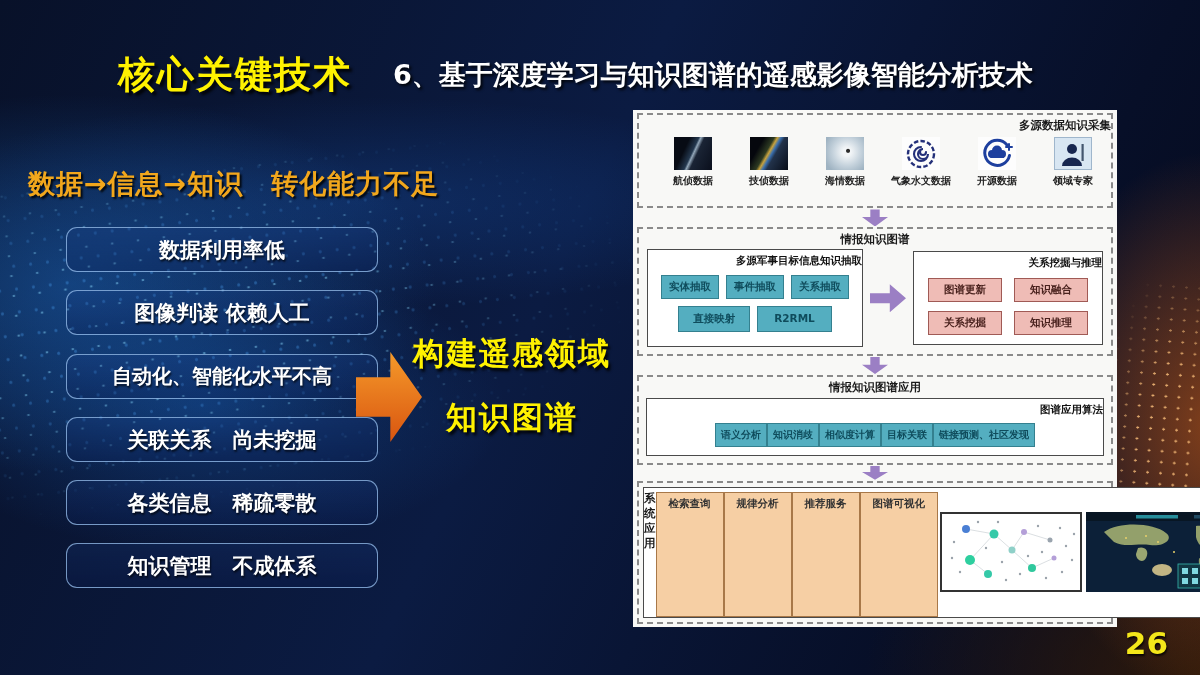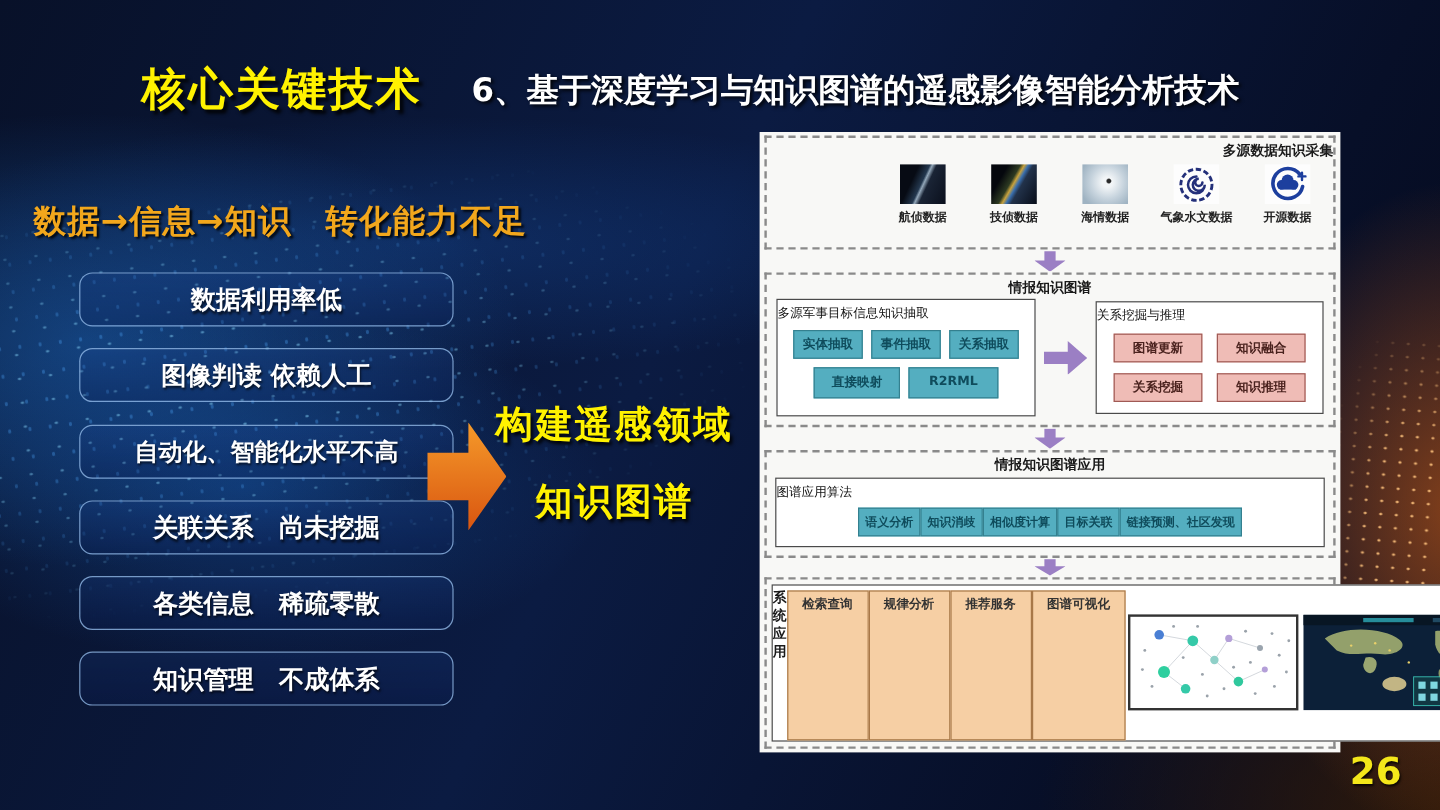--- a/index.html
+++ b/index.html
@@ -105,21 +105,21 @@
                radial-gradient(circle at 55% 45%, #f2f5f7 15%, #c6d3dd 50%, #9fb3c2 85%); }
   .icon-meteo, .icon-cloud { background:#fdfdfd; display:flex; align-items:center; justify-content:center; }
   .icon-expert { background:#d8e6f2; border:1px solid #9fb6cc; display:flex; align-items:center; justify-content:center; }
 
   
   .sec-kg { height:132px; display:flex; flex-direction:column; }
   .kg-row { flex:1; display:flex; align-items:center; justify-content:space-between; padding:2px 8px 7px 8px; gap:4px; }
   .solid-box { border:1.5px solid #4a4a4a; background:#fff; }
   .extraction-box { width:216px; height:100%; display:flex; flex-direction:column; }
   .mining-box { width:190px; height:96%; display:flex; flex-direction:column; }
-  .inner-title { text-align:left; font-size:10.5px; font-weight:400; color:#111; padding-top:4px; }
+  .inner-title { text-align:right; font-size:10.5px; font-weight:700; color:#111; padding-top:4px; }
   .chip-row { display:flex; justify-content:center; gap:7px; margin-top:7px; }
   .chip {
     font-size:10.5px; font-weight:700; padding:4px 7px; white-space:nowrap;
     display:inline-block; text-align:center;
   }
   .chip.teal { background:#54aec0; border:1px solid #34808f; color:#0f4c5c; }
   .chip.pink { background:#efbcb6; border:1px solid #a05a55; color:#4a221e; }
   .chip.peach { background:#f6cfa4; border:1px solid #a87848; color:#333; padding:4px 12px; }
   .grid-2x2 { display:grid; grid-template-columns:1fr 1fr; gap:9px 12px; padding:8px 14px 0 14px; }
 
@@ -200,20 +200,30 @@
             <svg width="32" height="32" viewBox="0 0 32 32">
               <path d="M26 7 A12.5 12.5 0 1 0 28.5 17.5" fill="none" stroke="#1d3f9e" stroke-width="3" stroke-linecap="round"></path>
               <path d="M28 6 v6 M25 9 h6" stroke="#1d3f9e" stroke-width="2" stroke-linecap="round"></path>
               <circle cx="11" cy="16" r="4" fill="#1d3f9e"></circle>
                 <circle cx="16" cy="12.5" r="5" fill="#1d3f9e"></circle>
               <circle cx="21" cy="16" r="4" fill="#1d3f9e"></circle>
                 <rect x="9.5" y="14.5" width="13.5" height="5.5" fill="#1d3f9e"></rect>
             </svg>
           </div>
           <div class="source-label">开源数据</div>
+        </div>
+        <div class="source-item">
+          <div class="source-icon icon-expert">
+            <svg width="30" height="30" viewBox="0 0 30 30">
+              <circle cx="14" cy="10" r="5" fill="#17264f"></circle>
+              <path d="M4 27 a10 8.5 0 0 1 20 0 z" fill="#17264f"></path>
+              <rect x="23.5" y="5" width="2.2" height="17" fill="#44566e"></rect>
+            </svg>
+          </div>
+          <div class="source-label">领域专家</div>
         </div>
       </div>
     </div>
 
     <div class="down-arrow"></div>
 
     <div class="dashed-box sec-kg">
       <div class="sec-title">情报知识图谱</div>
       <div class="kg-row">
         <div class="solid-box extraction-box">

